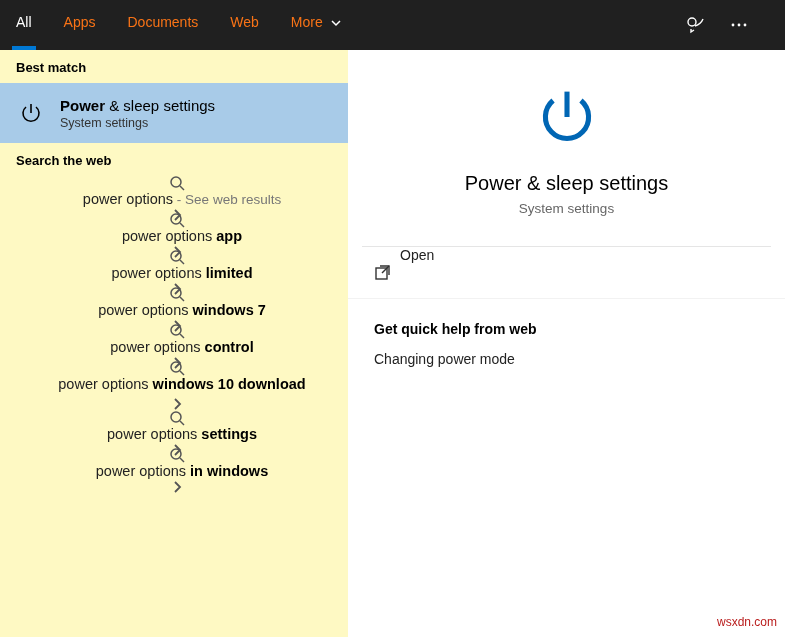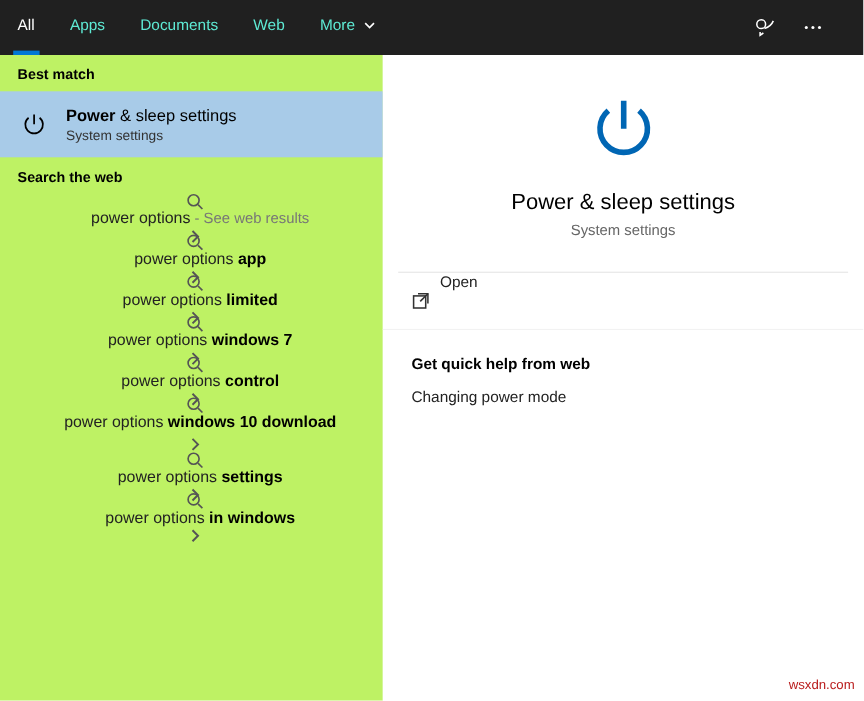--- a/index.html
+++ b/index.html
@@ -11,33 +11,33 @@
     position: relative;
   }
 
   .topbar {
     background: #202020; color: #fff;
     height: 50px; display: flex; align-items: stretch;
     padding: 0 24px 0 0;
   }
   .tab {
     padding: 14px 16px 0 16px; font-size: 14px; cursor: pointer;
-    height: 50px; color: #5eead4;
+    height: 50px; color: #f97316;
   }
   .tab.active { color: #fff; position: relative; }
   .tab.active::after {
     content: ""; position: absolute; left: 12px; right: 12px; bottom: 0;
     height: 4px; background: #0078d4;
   }
   .tab.more svg { vertical-align: middle; margin-left: 4px; }
   .top-spacer { flex: 1; }
   .top-icon { width: 44px; display: flex; align-items: center; justify-content: center; cursor: pointer; }
 
   .body { display: flex; height: 587px; }
-  .left { width: 348px; background: #bef264; }
+  .left { width: 348px; background: #fef9c3; }
   .right { flex: 1; background: #fff; padding: 12px 0 0 0; }
 
   .section-head {
     font-weight: 600; font-size: 13px; padding: 10px 16px 8px 16px; color: #000;
   }
 
   .best-row {
     display: flex; align-items: center; height: 60px;
     background: #a8cbe8; padding: 0 16px; cursor: pointer;
   }

